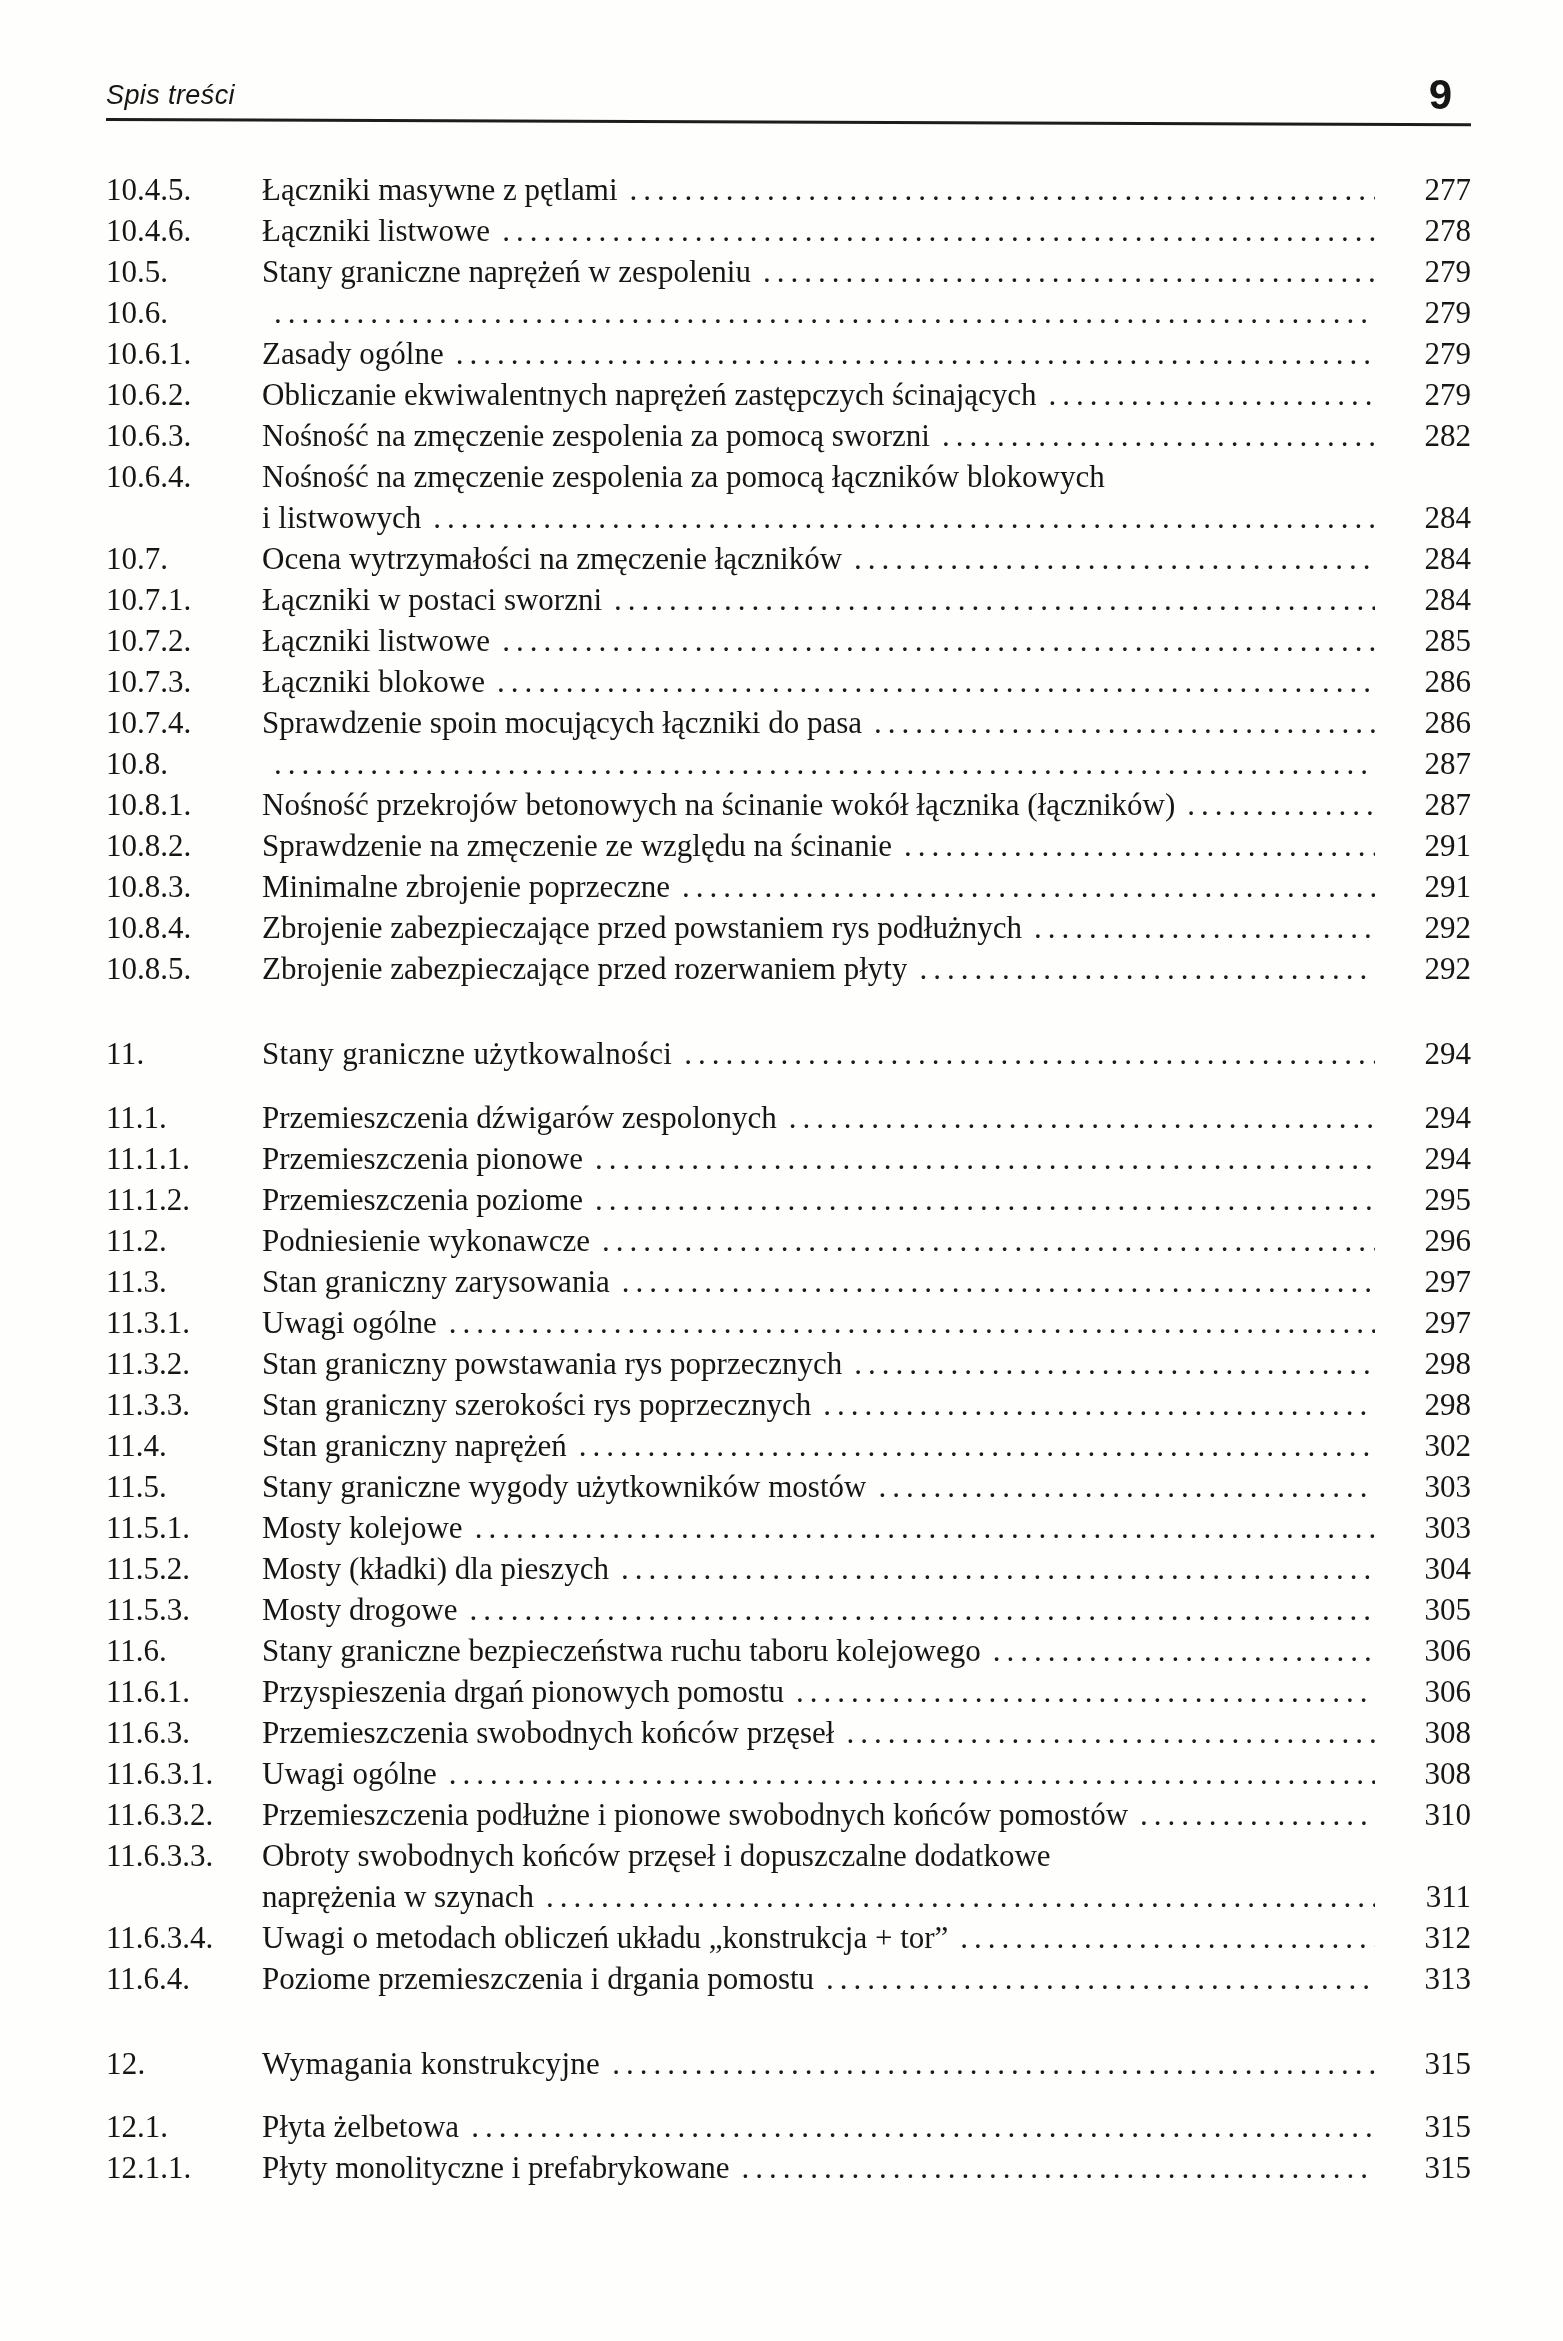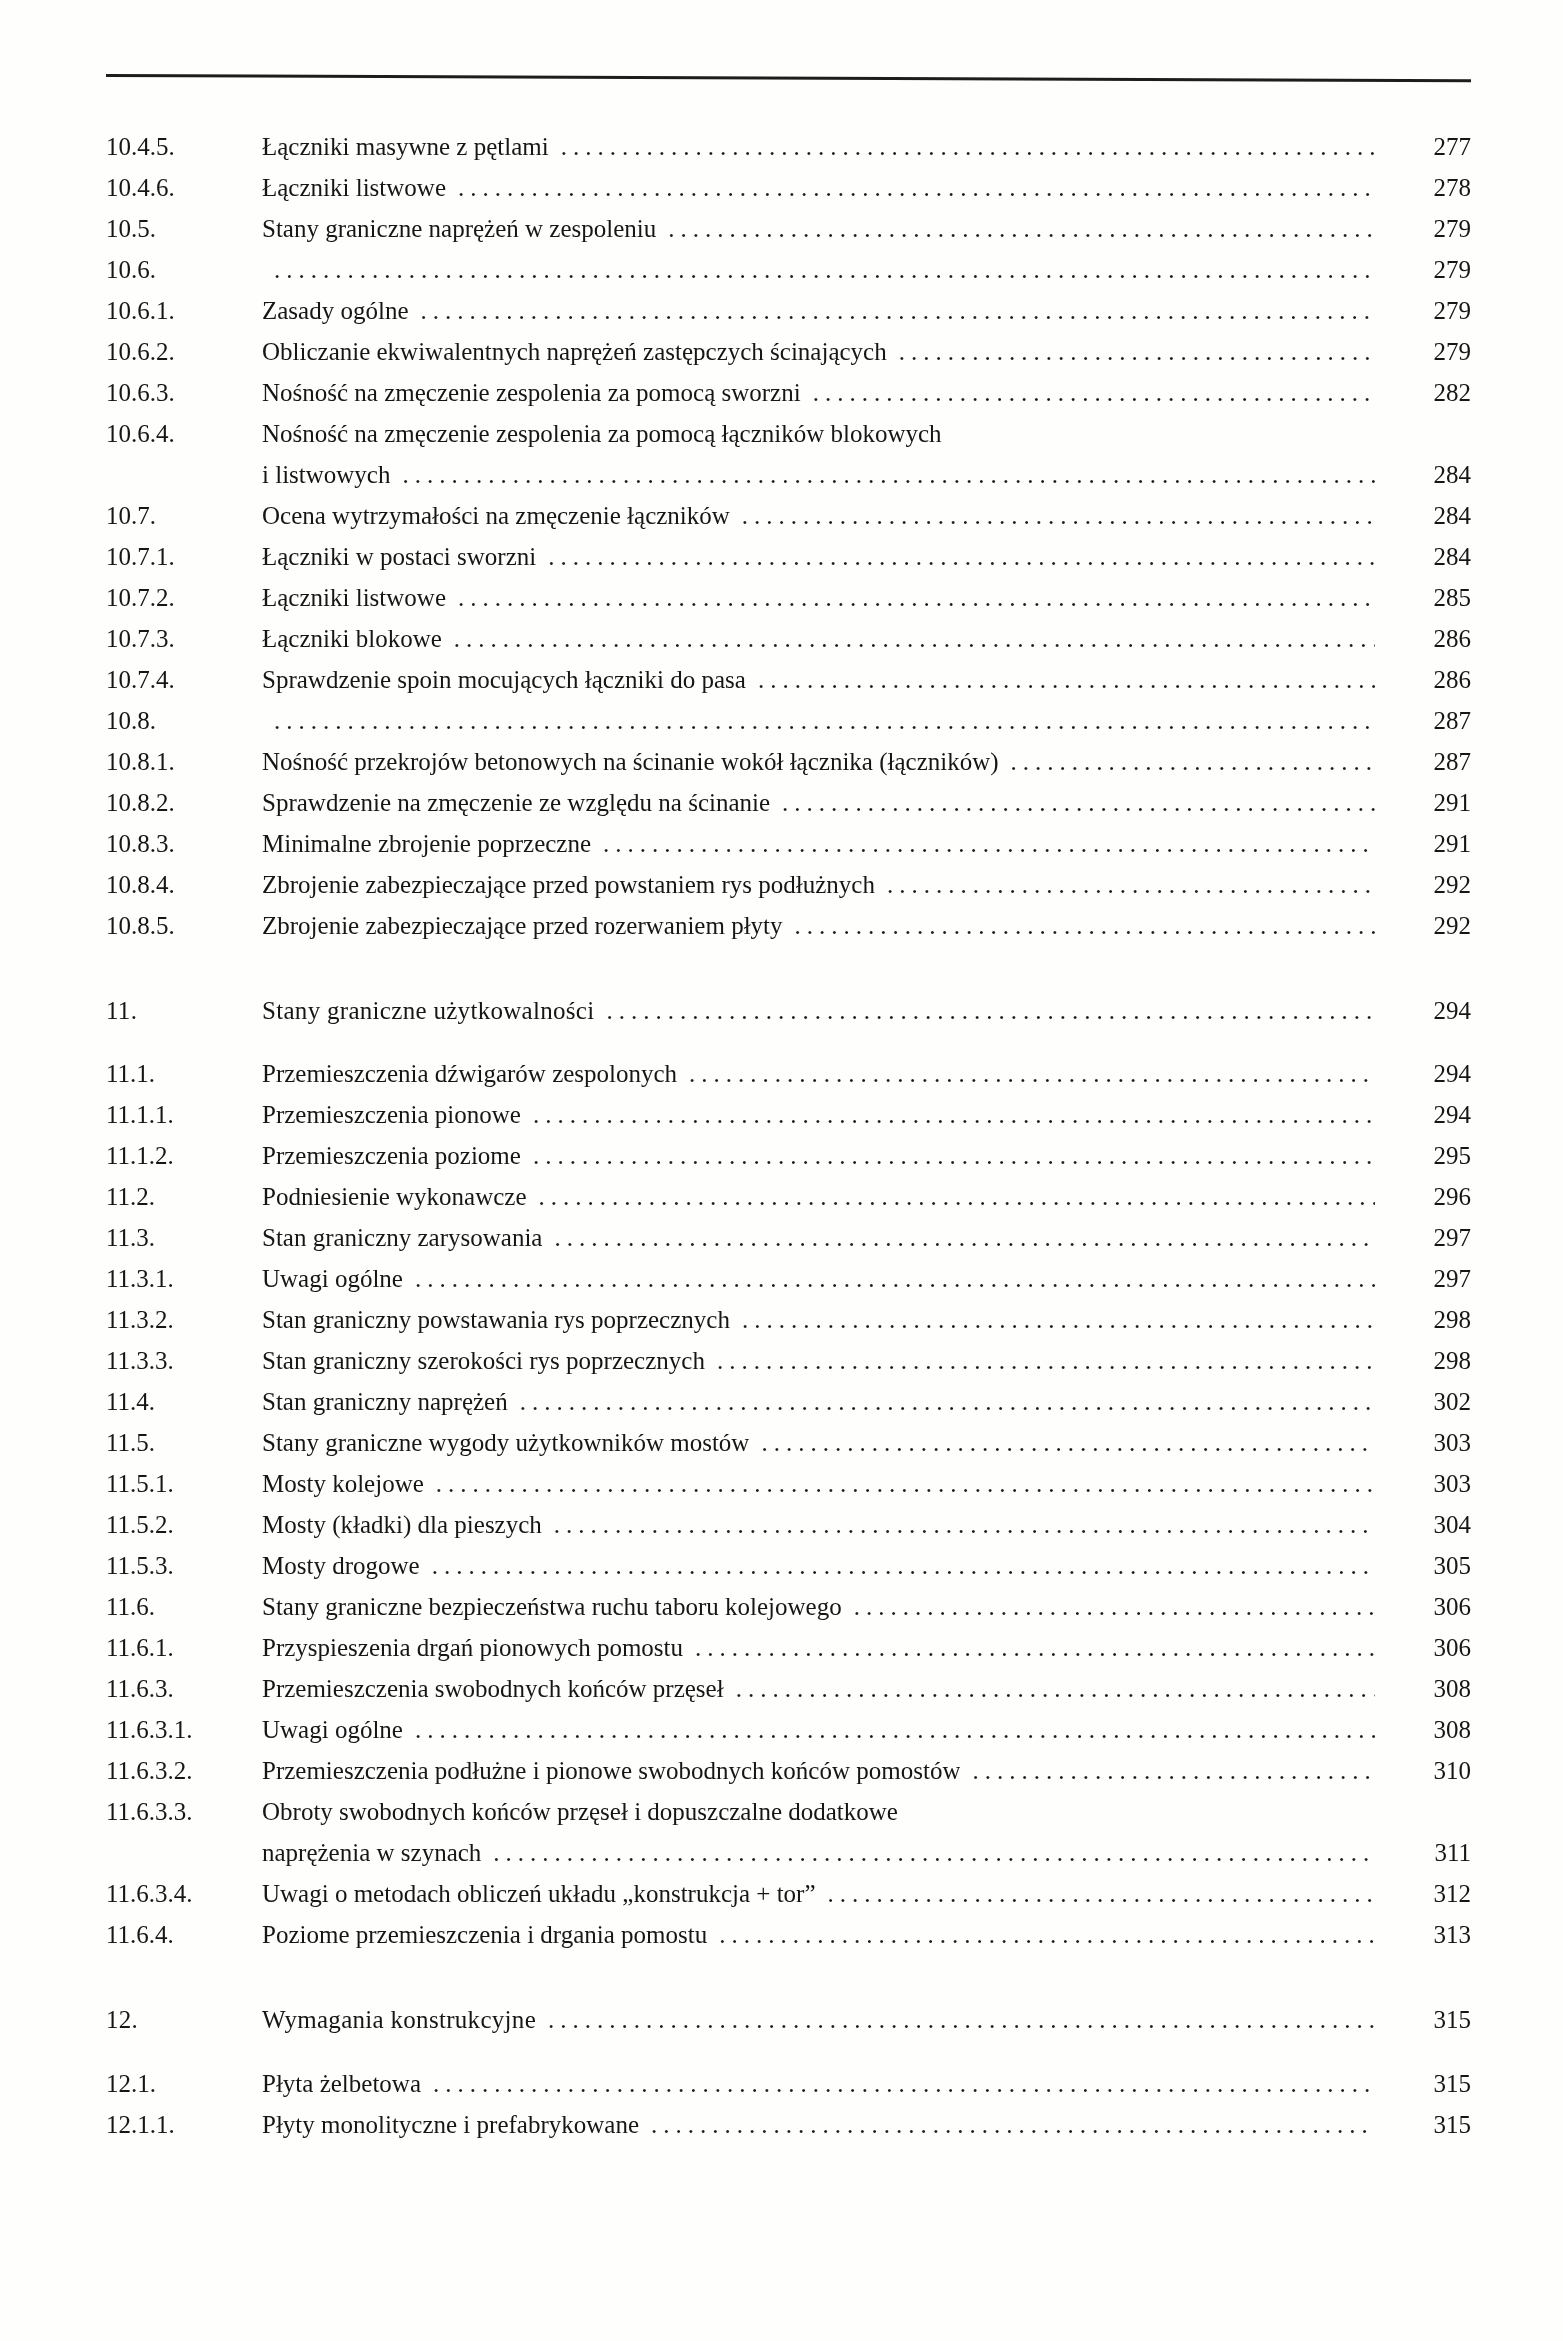--- a/index.html
+++ b/index.html
@@ -46,21 +46,21 @@
     transform: rotate(0.22deg);
     transform-origin: left center;
   }
   
   .toc {
     margin-top: 49px;
   }
   .toc-row {
     display: flex;
     align-items: baseline;
-    font-size: 25px;
+    font-size: 31px;
     line-height: 41px;
     white-space: nowrap;
   }
   .toc-row.chapter { margin-top: 44px; margin-bottom: 22.5px; }
   .toc-row.chapter .num,
   .toc-row.chapter .t { font-weight: 400; letter-spacing: 0.3px; }
   .num {
     flex: none;
     width: 156px;
   }
@@ -86,20 +86,24 @@
     width: 80px;
     margin-left: 15.6px;
     text-align: right;
   }
 </style>
 </head>
 <body>
 
 <div class="sheet">
 
+  <div class="hdr">
+    <span class="hdr-title">Spis treści</span>
+    <span class="hdr-page">9</span>
+  </div>
   <div class="rule"></div>
 
   <main class="toc">
       <div class="toc-row">
         <span class="num">10.4.5.</span>
         <span class="t">Łączniki masywne z pętlami</span>
         <span class="leader"></span>
         <span class="page">277</span>
       </div>
       <div class="toc-row">

